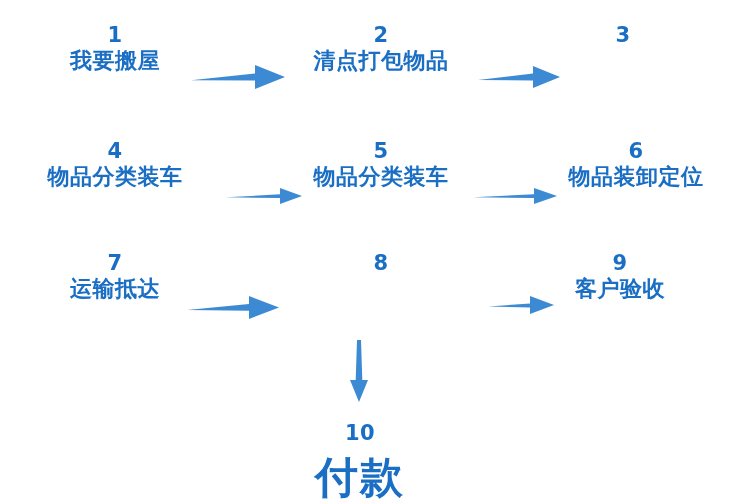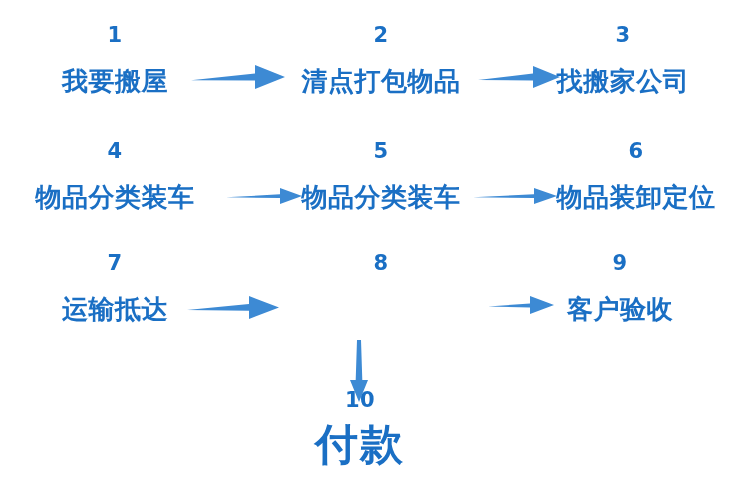--- a/index.html
+++ b/index.html
@@ -30,25 +30,25 @@
     transform: translateX(-50%);
   }
   .step-number {
     font-size: 21px;
     font-weight: bold;
     color: #1a6fc4;
     line-height: 1;
     letter-spacing: 0.5px;
   }
   .step-label {
-    font-size: 26px;
+    font-size: 22px;
     font-weight: bold;
     color: #1a6fc4;
     line-height: 1.05;
-    margin-top: 22px;
+    margin-top: 3px;
     letter-spacing: 0.5px;
   }
   .step.final .step-label {
     font-size: 43px;
     margin-top: 11px;
     letter-spacing: 2px;
   }
 
   
   .arrow {
@@ -79,21 +79,20 @@
   </div>
 
   <div class="arrow" style="left:519px; top:77px;">
     <svg width="86" height="28" viewBox="0 0 86 28" aria-hidden="true">
       <path d="M2 17 L57 10.5 L57 3 L84 14 L57 25 L57 17.6 Z" fill="#3d8ad4"></path>
     </svg>
   </div>
 
   <div class="step" style="left:623px; top:25px;">
     <div class="step-number">3</div>
-    <div class="step-label">找搬家公司</div>
   </div>
 
   <div class="step" style="left:115px; top:141px;">
     <div class="step-number">4</div>
     <div class="step-label">物品分类装车</div>
   </div>
 
   <div class="arrow" style="left:264px; top:196px;">
     <svg width="80" height="22" viewBox="0 0 80 22" aria-hidden="true">
       <path d="M2 12.3 L56 9.3 L56 3 L78 11 L56 19 L56 13 Z" fill="#3d8ad4"></path>
@@ -141,18 +140,18 @@
     <div class="step-number">9</div>
     <div class="step-label">客户验收</div>
   </div>
 
   <div class="arrow" style="left:359px; top:371px;">
     <svg width="28" height="66" viewBox="0 0 28 66" aria-hidden="true">
       <path d="M12.0 2 L16.0 2 L17.3 42 L23 42 L14 64 L5 42 L10.7 42 Z" fill="#3d8ad4"></path>
     </svg>
   </div>
 
-  <div class="step final" style="left:360px; top:390px;">
+  <div class="step final" style="left:360px; top:423px;">
     <div class="step-number">10</div>
     <div class="step-label">付款</div>
   </div>
 
 </div>
 
 </body></html>

